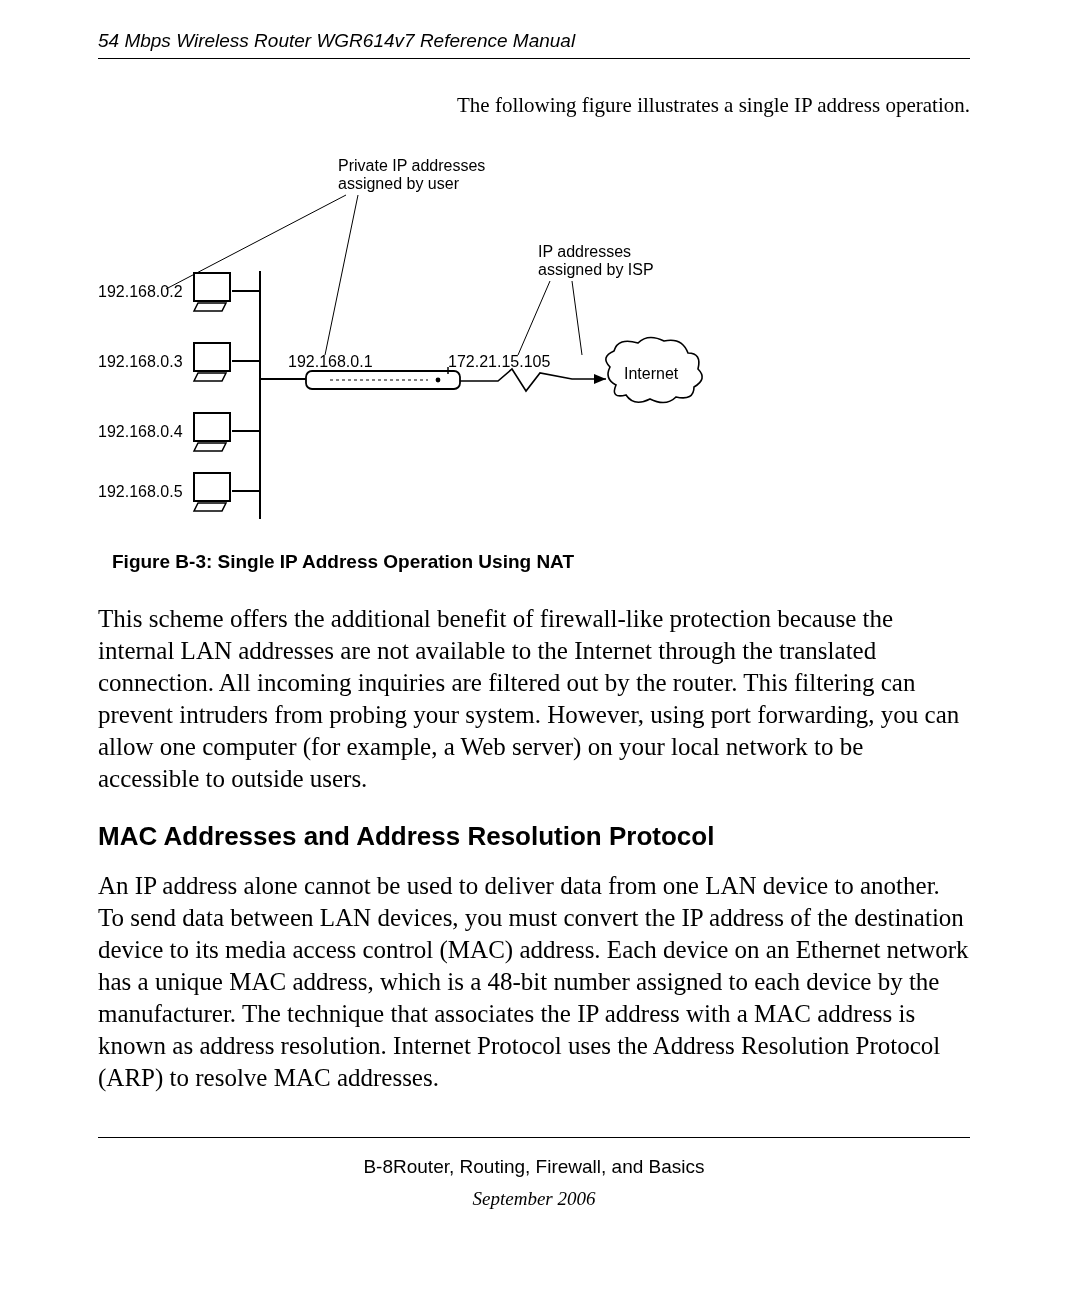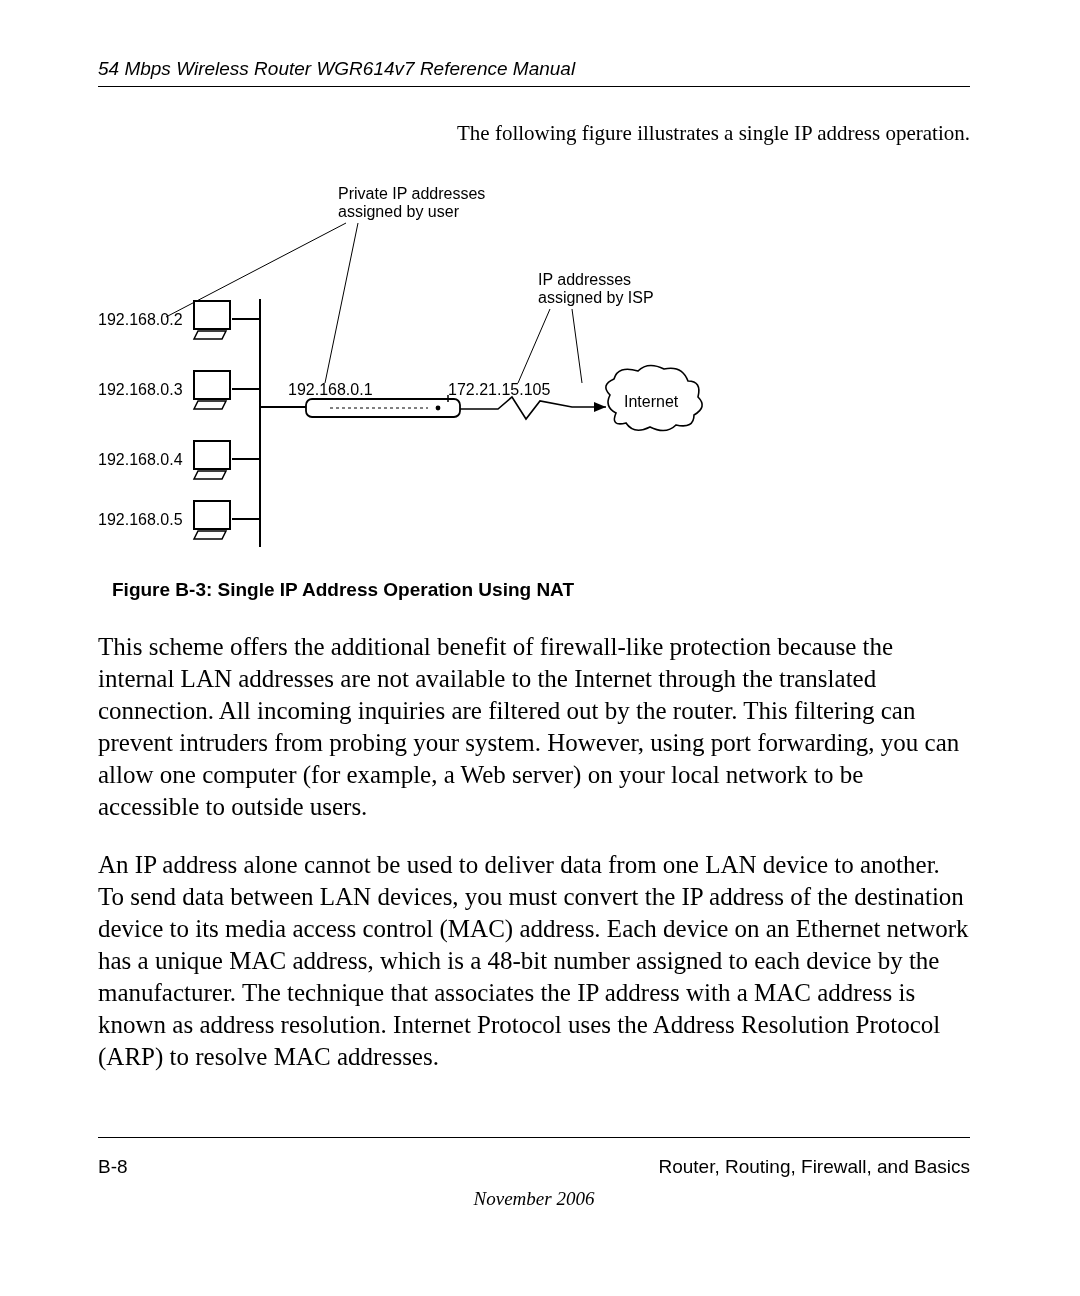--- a/index.html
+++ b/index.html
@@ -6,21 +6,21 @@
     margin: 0;
     background: #fff;
     font-family: "Times New Roman", Times, serif;
     color: #000;
   }
   .page {
     width: 1068px;
     height: 1296px;
     position: relative;
     box-sizing: border-box;
-    padding: 58px 98px 0 98px;
+    padding: 30px 98px 0 98px;
   }
   .header-title {
     font-style: italic;
     font-size: 19px;
     font-family: Arial, Helvetica, sans-serif;
     margin-bottom: 6px;
   }
   .header-rule {
     border: 0;
     border-top: 1px solid #000;
@@ -66,21 +66,21 @@
     border-top: 1px solid #000;
   }
   .footer {
     position: absolute;
     left: 98px;
     right: 98px;
     bottom: 118px;
     font-family: Arial, Helvetica, sans-serif;
     font-size: 19px;
     display: flex;
-    justify-content: space-between;
+    justify-content: center;
   }
   .footer-date {
     position: absolute;
     left: 0;
     right: 0;
     bottom: 86px;
     text-align: center;
     font-style: italic;
     font-size: 19px;
     font-family: "Times New Roman", Times, serif;
@@ -177,23 +177,24 @@
                  Q 512 260 518 246 Z" fill="#fff" stroke="#000" stroke-width="1.6"></path>
         <text class="svg-label" x="526" y="240">Internet</text>
       </g>
     </svg>
   </div>
 
   <div class="fcaption">Figure B-3:   Single IP Address Operation Using NAT</div>
 
   <p class="body-p">This scheme offers the additional benefit of firewall-like protection because the internal LAN addresses are not available to the Internet through the translated connection. All incoming inquiries are filtered out by the router. This filtering can prevent intruders from probing your system. However, using port forwarding, you can allow one computer (for example, a Web server) on your local network to be accessible to outside users.</p>
 
+  <div class="h2">MAC Addresses and Address Resolution Protocol</div>
 
   <p class="body-p">An IP address alone cannot be used to deliver data from one LAN device to another. To send data between LAN devices, you must convert the IP address of the destination device to its media access control (MAC) address. Each device on an Ethernet network has a unique MAC address, which is a 48-bit number assigned to each device by the manufacturer. The technique that associates the IP address with a MAC address is known as address resolution. Internet Protocol uses the Address Resolution Protocol (ARP) to resolve MAC addresses.</p>
 
   <hr class="footer-rule">
   <div class="footer">
     <span>B-8</span>
     <span>Router, Routing, Firewall, and Basics</span>
   </div>
-  <div class="footer-date">November 2006</div>
+  <div class="footer-date">September 2006</div>
 
 </div>
 
 </body></html>

